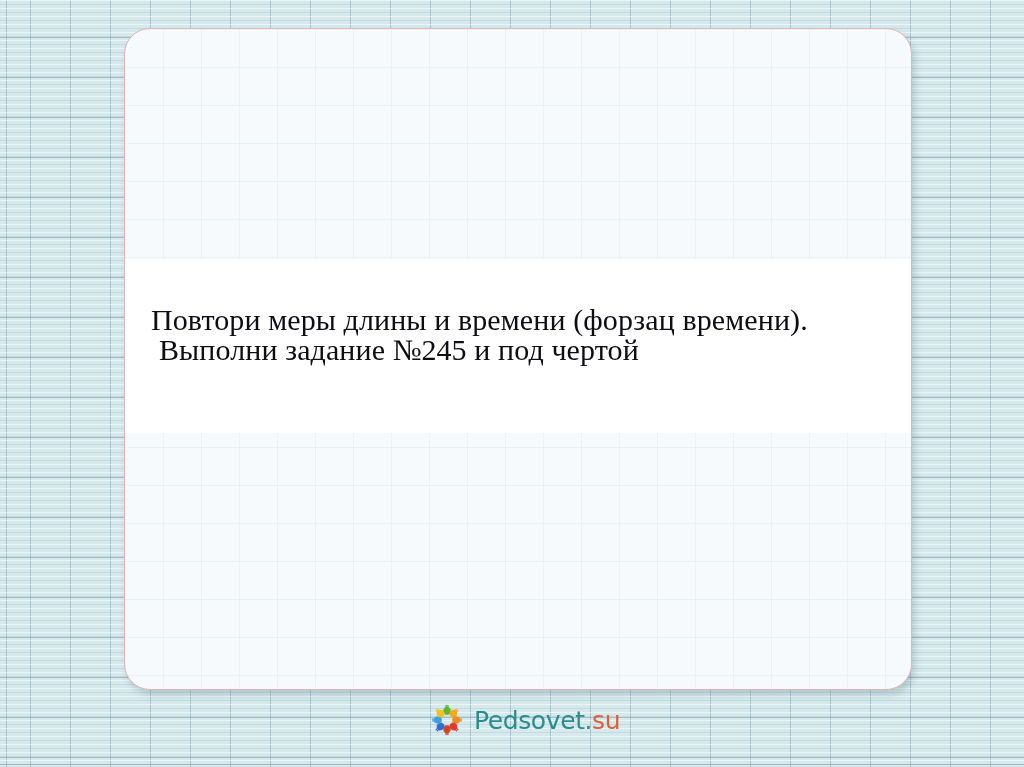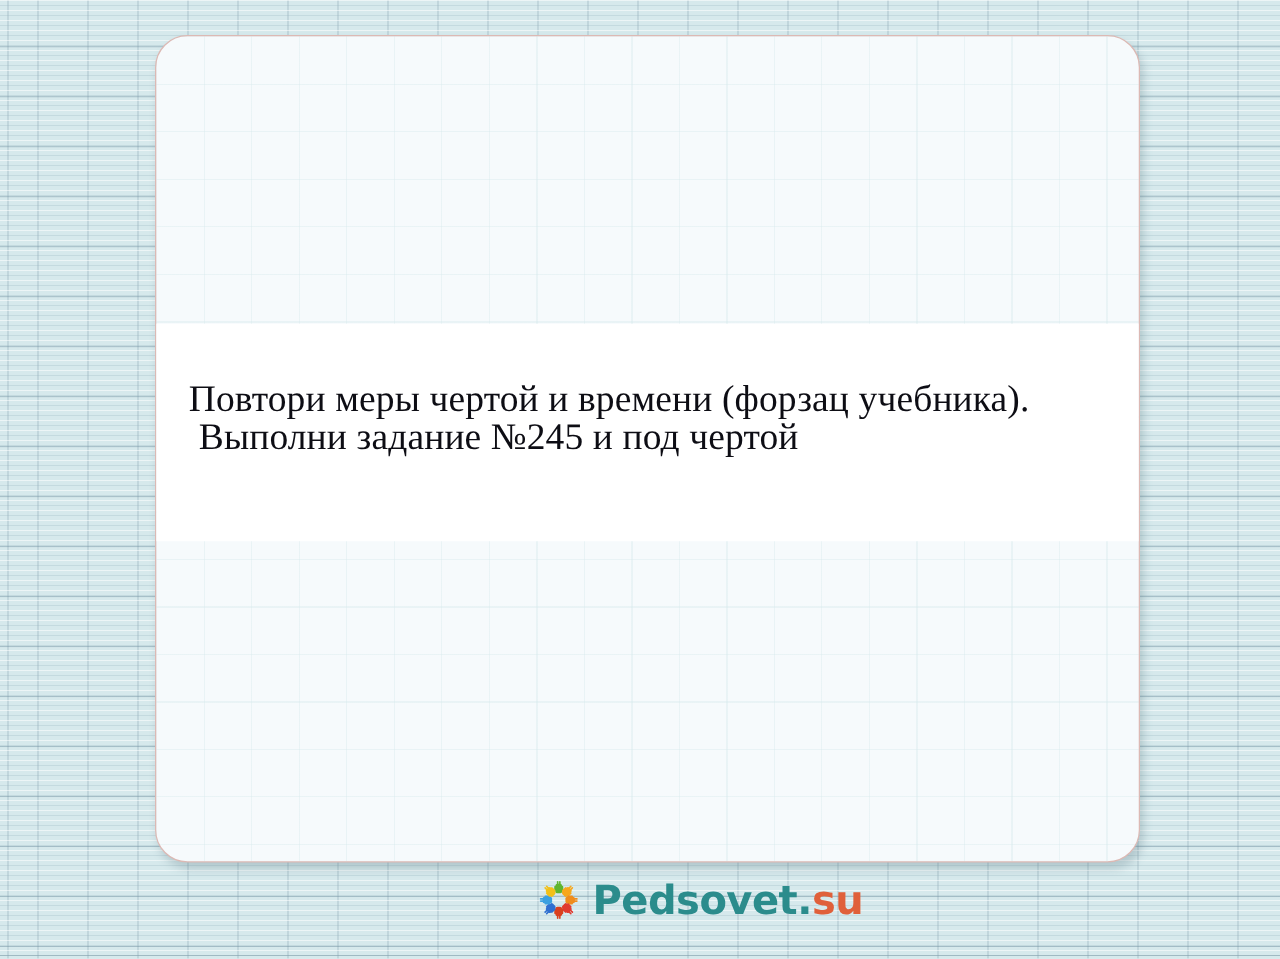--- a/index.html
+++ b/index.html
@@ -129,22 +129,22 @@
     align-items: center;
     gap: 8px;
   }
   .logo-mark {
     width: 38px;
     height: 38px;
     display: block;
   }
   .logo-word {
     font-family: "DejaVu Sans", sans-serif;
-    font-weight: bold;
-    font-size: 32px;
+    font-weight: normal;
+    font-size: 25px;
     letter-spacing: -0.4px;
     line-height: 1;
     white-space: nowrap;
     text-align: right;
   }
   .logo-word .w-main { color: #2b8c8c; }
   .logo-word .w-dot  { color: #2b8c8c; }
   .logo-word .w-tld  { color: #e0603a; }
 </style>
 </head>
@@ -152,21 +152,21 @@
 
 <div class="stage">
 
   <div class="paper-bg"></div>
 
   <div class="card">
 
     <div class="text-band"></div>
 
     <div class="body-text">
-      <div class="line line-1">Повтори меры чертой и времени (форзац учебника).</div>
+      <div class="line line-1">Повтори меры длины и времени (форзац времени).</div>
       <div class="line line-2">Выполни задание №245 и под чертой</div>
     </div>
 
   </div>
 
   <div class="logo">
     <svg class="logo-mark" viewBox="0 0 100 100">
       <g transform="translate(50,50)">
         <g transform="rotate(0)">
           <g transform="translate(0,-16)">

